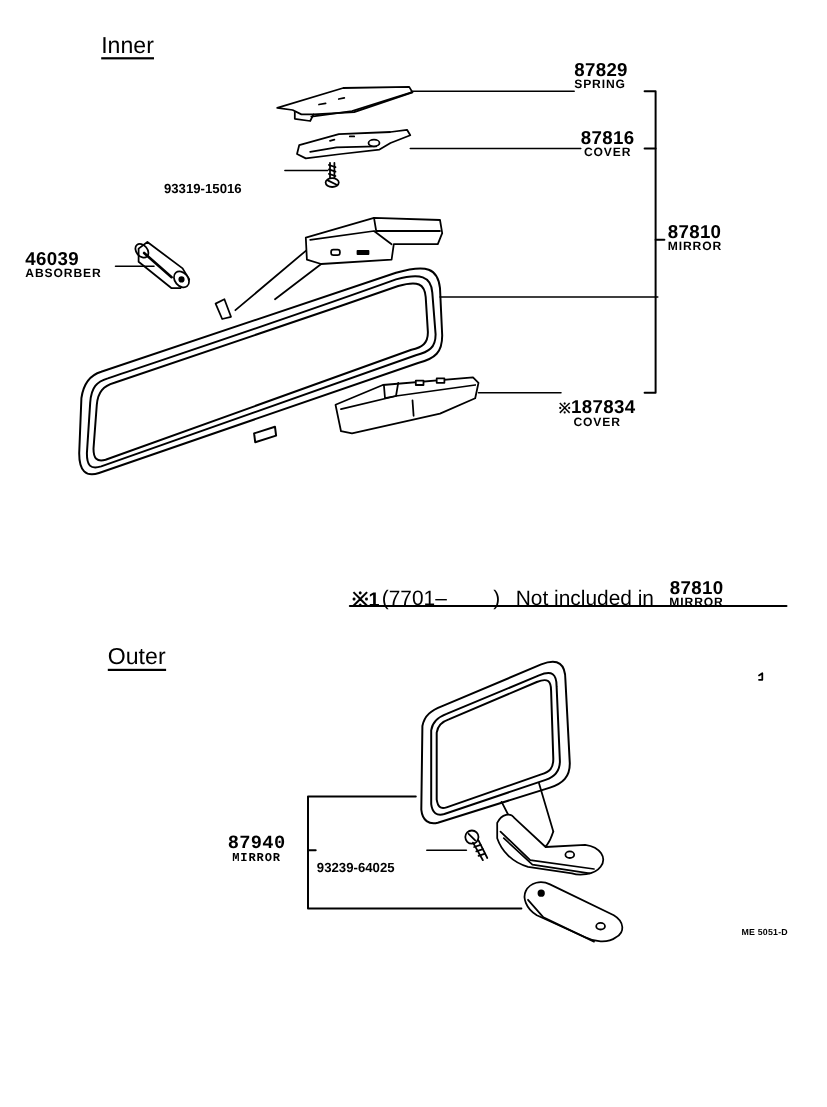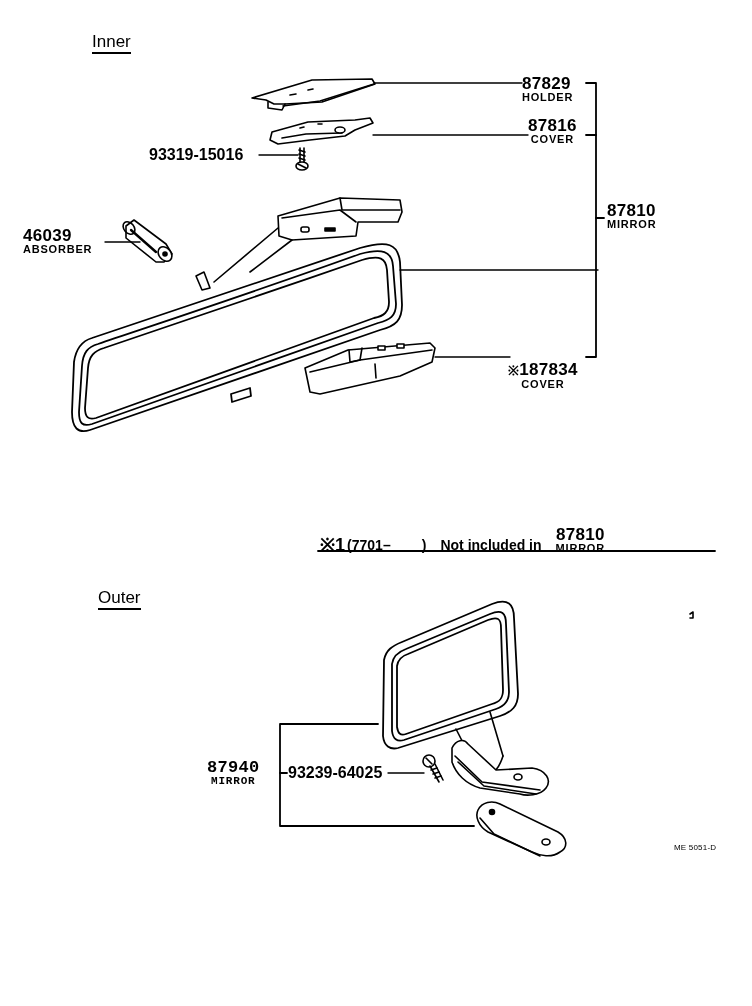--- a/index.html
+++ b/index.html
@@ -1,24 +1,24 @@
 <!DOCTYPE html>
 <html><head>
 <meta charset="utf-8">
 <style>
   html, body { margin: 0; padding: 0; background: #ffffff; }
   body { width: 752px; height: 1006px; position: relative; overflow: hidden; font-family: "Liberation Sans", sans-serif; color: #000; }
   .abs { position: absolute; }
   svg.drawing { position: absolute; left: 0; top: 0; width: 752px; height: 1006px; }
-  .section-title { font-size: 17px; font-weight: normal; border-bottom: 2px solid #000; line-height: 18px; padding-bottom: 1px; }
+  .section-title { font-size: 21px; font-weight: normal; border-bottom: 2px solid #000; line-height: 18px; padding-bottom: 1px; }
   .pn { font-size: 17px; font-weight: bold; line-height: 16px; letter-spacing: 0.3px; }
-  .pn-sm { font-size: 16px; font-weight: bold; line-height: 16px; }
+  .pn-sm { font-size: 12px; font-weight: bold; line-height: 16px; margin-top: 16px; }
   .name { font-size: 11px; font-weight: bold; line-height: 11px; letter-spacing: 0.8px; }
-  .note { font-size: 14px; line-height: 18px; white-space: pre; font-weight: bold; }
-  .code { font-size: 8px; font-weight: normal; letter-spacing: 0.2px; padding-left: 23px; }
+  .note { font-size: 19px; line-height: 18px; white-space: pre; }
+  .code { font-size: 8px; font-weight: bold; letter-spacing: 0.2px; padding-left: 23px; }
   .center { text-align: center; }
 </style>
 </head>
 <body>
 
 <svg class="drawing" viewBox="0 0 752 1006" xmlns="http://www.w3.org/2000/svg" fill="none" stroke="#000" stroke-linejoin="round" stroke-linecap="round">
 
   <g stroke-width="1.6">
     <path d="M252,98 L312,80 L372,79 L375,84 L322,102 L285,104 L274,104 L266,100 Z" fill="#fff"></path>
     <path d="M268,102 L268,108 L282,110 L285,104"></path>
@@ -122,23 +122,23 @@
   <g stroke-width="1.8">
     <path d="M378,724 L280,724 L280,826 L474,826"></path>
     <line x1="280" y1="773" x2="287" y2="773"></line>
   </g>
 
   <path d="M690,614 L693,612 L693,618 L690,618" stroke-width="1.6"></path>
 </svg>
 
 <div class="abs section-title" style="left:92px; top:33px;">Inner</div>
 
-<div class="abs" style="left:522px; top:76px;">
+<div class="abs" style="left:522px; top:56px;">
   <div class="pn">87829</div>
-  <div class="name">HOLDER</div>
+  <div class="name">SPRING</div>
 </div>
 
 <div class="abs center" style="left:528px; top:118px;">
   <div class="pn">87816</div>
   <div class="name">COVER</div>
 </div>
 
 <div class="abs pn-sm" style="left:149px; top:147px;">93319-15016</div>
 
 <div class="abs" style="left:23px; top:228px;">

